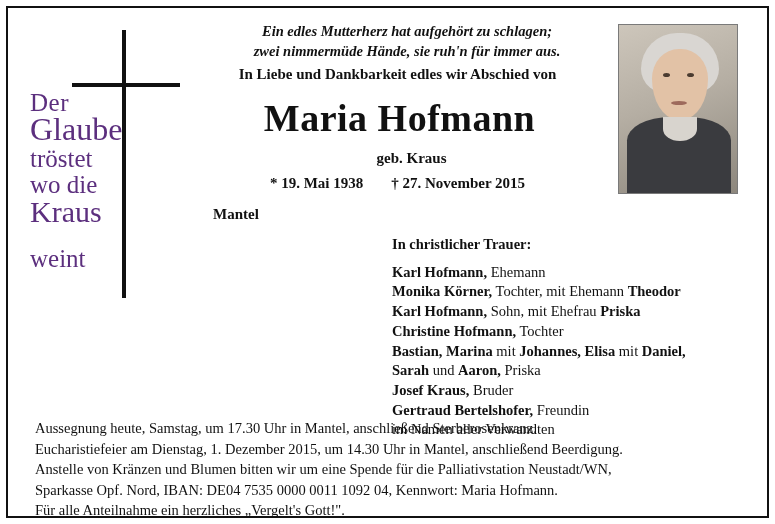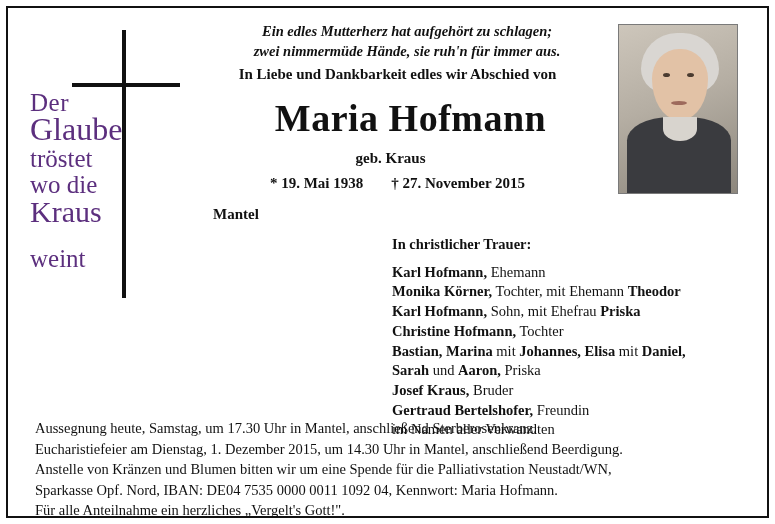--- a/index.html
+++ b/index.html
@@ -162,32 +162,32 @@
     left: 205px;
     top: 66px;
     width: 385px;
     text-align: center;
     font-weight: bold;
     font-size: 15px;
     color: #111;
   }
   .name {
     position: absolute;
-    left: 208px;
+    left: 197px;
     top: 96px;
     width: 405px;
     text-align: center;
     font-weight: bold;
     font-size: 38px;
     letter-spacing: .5px;
     color: #111;
   }
   .maiden {
     position: absolute;
-    left: 198px;
+    left: 219px;
     top: 150px;
     width: 385px;
     text-align: center;
     font-weight: bold;
     font-size: 15px;
     color: #111;
   }
   .dates {
     position: absolute;
     left: 205px;

